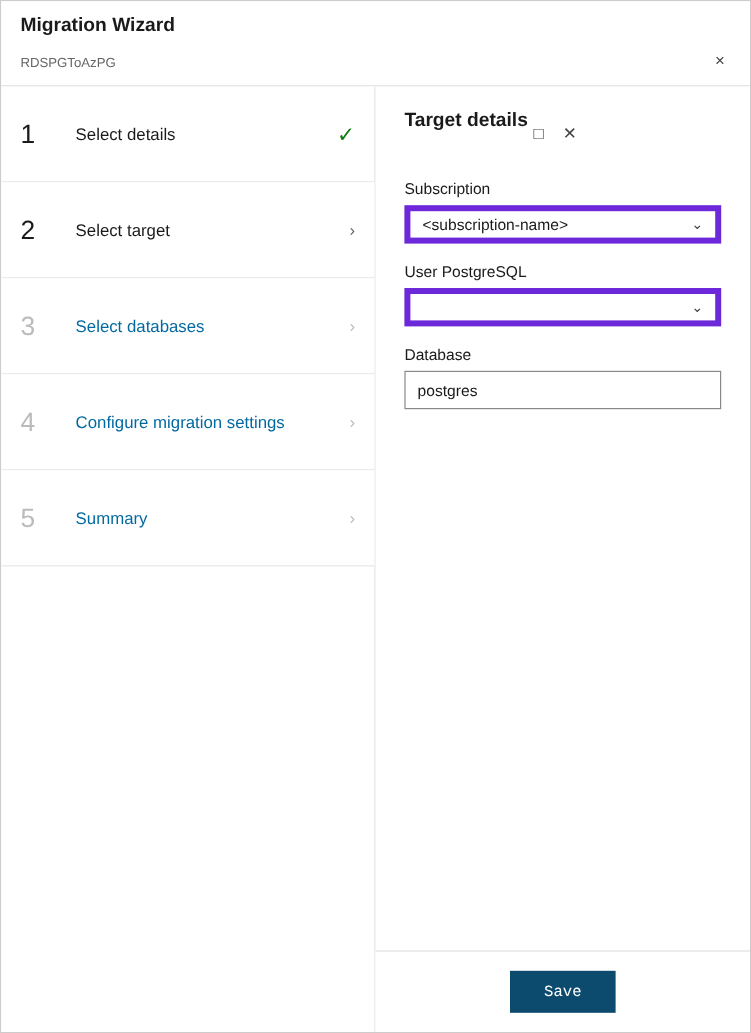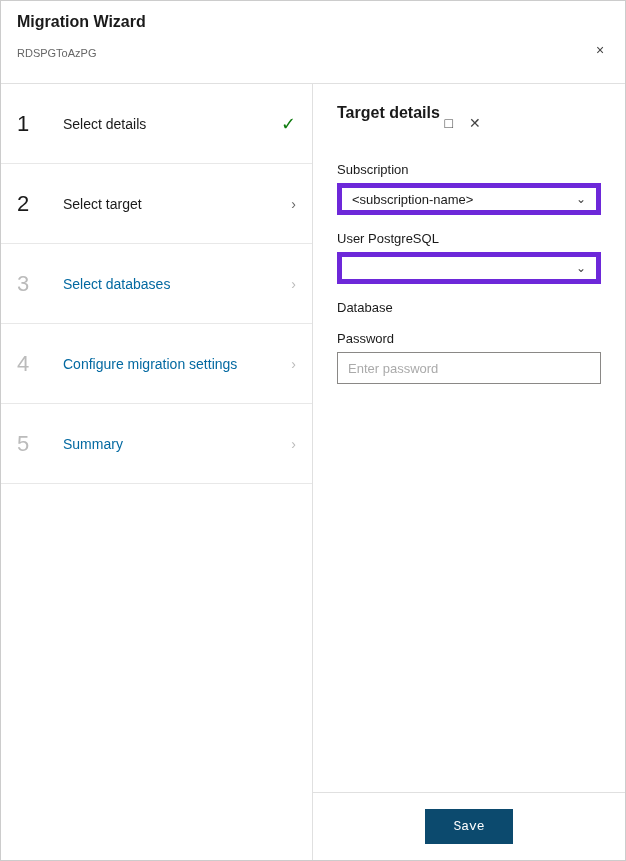--- a/index.html
+++ b/index.html
@@ -18,21 +18,21 @@
       border: 1px solid #ccc;
       display: flex;
       flex-direction: column;
       overflow: hidden;
       box-shadow: 0 2px 10px rgba(0,0,0,0.2);
     }
     
     .title-bar {
       display: flex;
       align-items: flex-end;
-      padding: 12px 16px 24px 16px;
+      padding: 12px 16px 12px 16px;
       border-bottom: 1px solid #e0e0e0;
       background: #fff;
       flex-shrink: 0;
       gap: 24px;
     }
     .title-bar-left {
       flex: 1;
     }
     .title-bar-title {
       font-size: 16px;
@@ -307,27 +307,24 @@
         <div class="field-group">
           <div class="field-label">User PostgreSQL</div>
           <div class="field-select">
             <span class="field-select-value"></span>
             <span class="field-select-arrow">⌄</span>
           </div>
         </div>
 
         <div class="field-group">
           <div class="field-label">Database</div>
+          <input type="text" class="field-input" value="postgres" style="">
         </div>
 
 
-        <div class="field-group">
-          <div class="field-label">Password</div>
-          <input type="password" class="field-input" placeholder="Enter password" style="">
-        </div>
 
       </div>
 
       <div class="right-footer">
         <button class="save-btn">Save</button>
       </div>
     </div>
   </div>
 </div>
 

